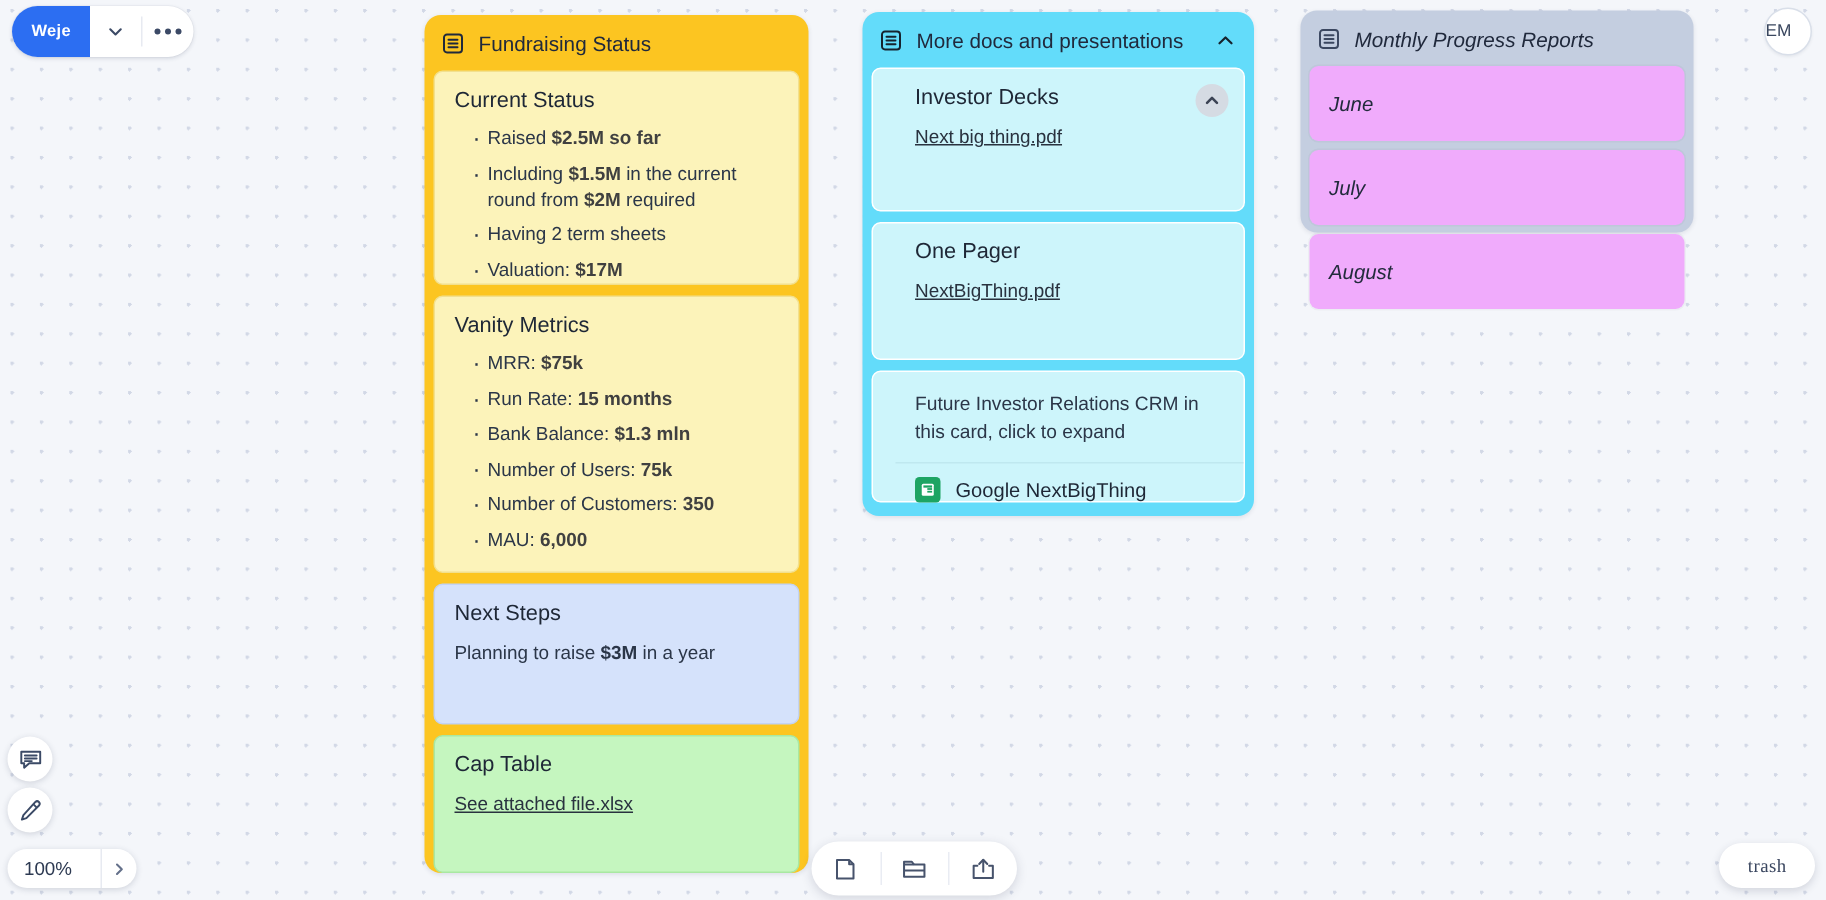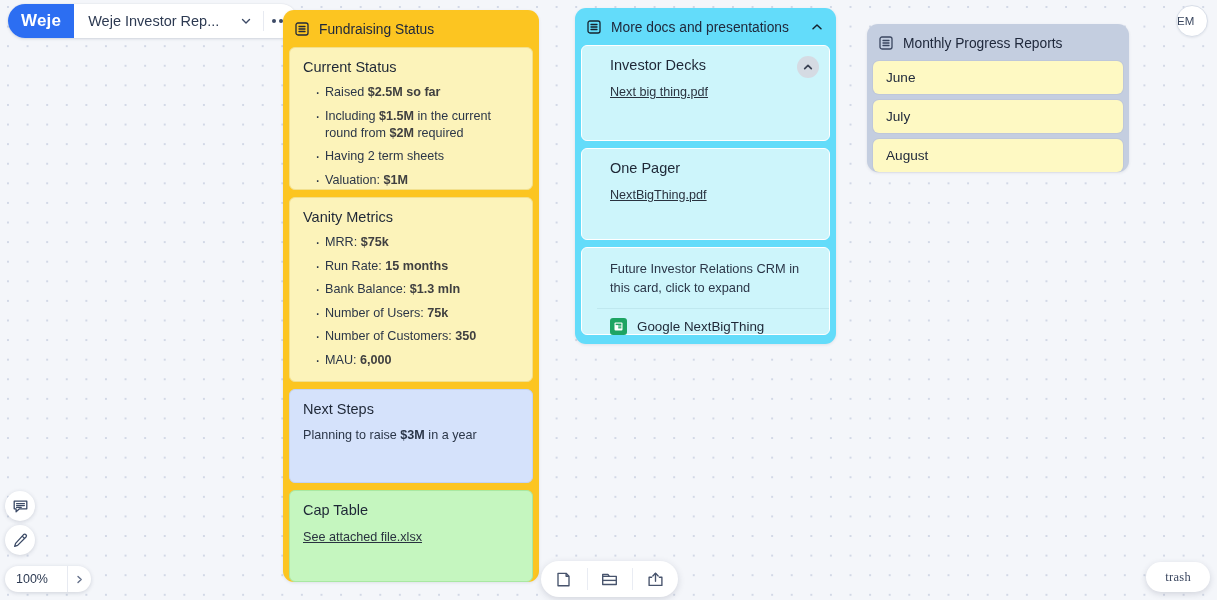--- a/index.html
+++ b/index.html
@@ -26,21 +26,21 @@
     background: #ffffff;
     border-radius: 17px;
     box-shadow: 0 1px 3px rgba(40,50,80,.16), 0 0 0 .5px rgba(40,50,80,.04);
     overflow: hidden;
   }
   #logo {
     background: #2c6ef2;
     color: #fff;
     display: flex; align-items: center; justify-content: center;
     padding: 0 13px;
-    font-size: 17px; font-weight: bold; letter-spacing: .2px;
+    font-size: 11px; font-weight: bold; letter-spacing: .2px;
   }
   #doc-title {
     display: flex; align-items: center;
     padding: 0 10px 0 14px;
     font-size: 14.5px; color: #2d3a52;
     white-space: nowrap;
   }
   .bar-btn {
     display: flex; align-items: center; justify-content: center;
     width: 34px;
@@ -76,21 +76,21 @@
   }
   .group-title {
     font-size: 13.8px; color: #20293c;
     margin-left: 9px; white-space: nowrap;
   }
   .group-chevron { margin-left: auto; display: flex; align-items: center; }
 
   
   #grp-fund { left: 283px; top: 10px; width: 256px; height: 572px; background: #fcc521; }
   #grp-docs { left: 575px; top: 8px; width: 261px; height: 336px; background: #63dcfa; }
-  #grp-monthly { left: 867px; top: 24px; width: 262px; height: 148px; background: #c4cee0; }
+  #grp-monthly { left: 867px; top: 7px; width: 262px; height: 148px; background: #c4cee0; font-style: italic; }
 
   
   .card {
     border-radius: 6px;
     padding: 11px 13px 12px 13px;
     margin-bottom: 7px;
     position: relative;
   }
   .card-title {
     font-size: 14.5px; color: #1e2736;
@@ -125,23 +125,23 @@
 
   .circle-chevron {
     position: absolute; right: 10px; top: 10px;
     width: 22px; height: 22px; border-radius: 50%;
     background: #d5dbe3;
     display: flex; align-items: center; justify-content: center;
   }
 
   
   .row-card {
-    background: #fef9c3;
+    background: #f0abfc;
     border-radius: 6px;
-    height: 33px;
+    height: 50px;
     display: flex; align-items: center;
     padding: 0 13px;
     margin-bottom: 6px;
     font-size: 13.6px; color: #222b3c;
     box-shadow: 0 0 0 1px rgba(40,50,80,.04);
   }
   .row-card:last-child { margin-bottom: 0; }
 
   
   .attach-row {
@@ -217,21 +217,20 @@
     font-size: 12.5px; color: #3b4760; letter-spacing: .3px;
   }
 </style>
 </head>
 <body>
 
 <div id="canvas">
 
   <div id="appbar">
     <div id="logo">Weje</div>
-    <div id="doc-title">Weje Investor Rep...</div>
     <div class="bar-btn">
       <svg width="12" height="12" viewBox="0 0 12 12">
         <path d="M2.5 4.5 L6 8 L9.5 4.5" fill="none" stroke="#3c4a66" stroke-width="1.4" stroke-linecap="round" stroke-linejoin="round"></path>
       </svg>
     </div>
     <div id="title-sep"></div>
     <div class="bar-btn">
       <span class="dots">
           <i></i>
           <i></i>
@@ -254,21 +253,21 @@
       </svg>
       <span class="group-title">Fundraising Status</span>
     </div>
 
     <div class="card c-yellow" style="height:143px">
       <div class="card-title">Current Status</div>
       <ul class="bullets">
         <li>Raised <b>$2.5M so far</b></li>
         <li>Including <b>$1.5M</b> in the current round from <b>$2M</b> required</li>
         <li>Having 2 term sheets</li>
-        <li>Valuation: <b>$1M</b></li>
+        <li>Valuation: <b>$17M</b></li>
       </ul>
     </div>
 
     <div class="card c-yellow" style="height:185px">
       <div class="card-title">Vanity Metrics</div>
       <ul class="bullets">
         <li>MRR: <b>$75k</b></li>
         <li>Run Rate: <b>15 months</b></li>
         <li>Bank Balance: <b>$1.3 mln</b></li>
         <li>Number of Users: <b>75k</b></li>

